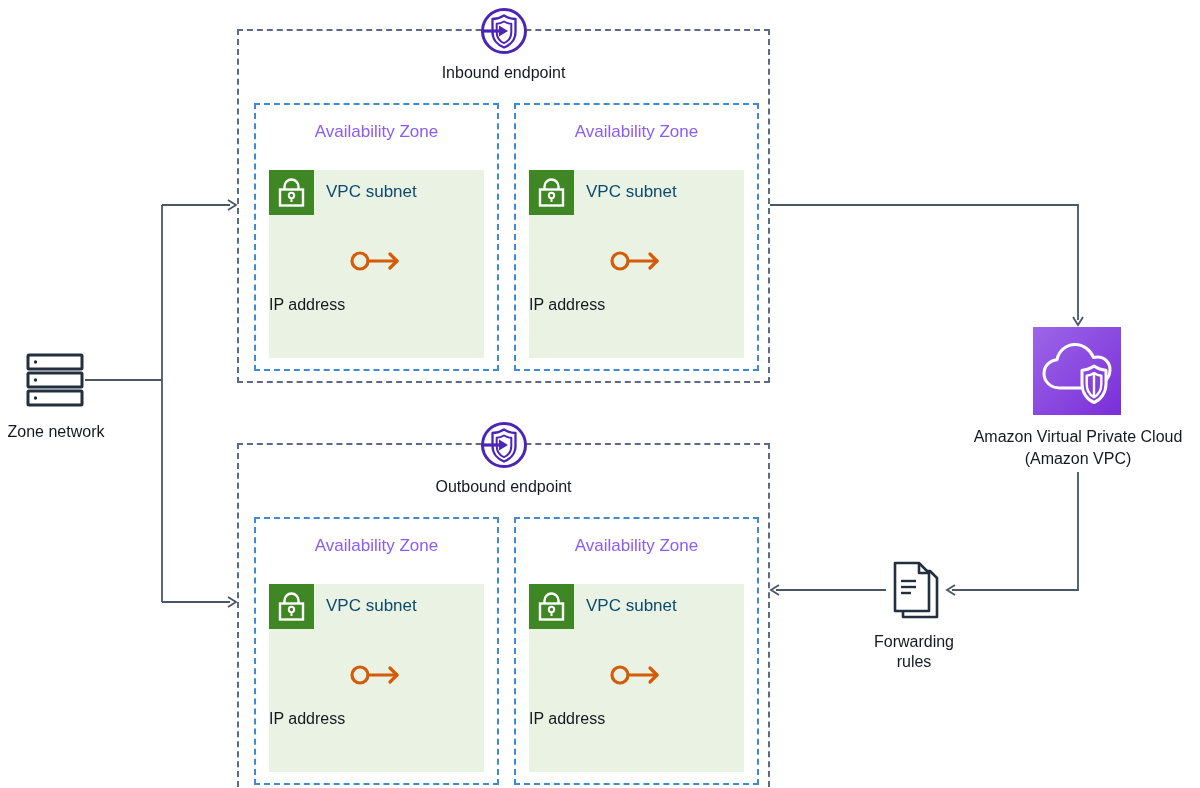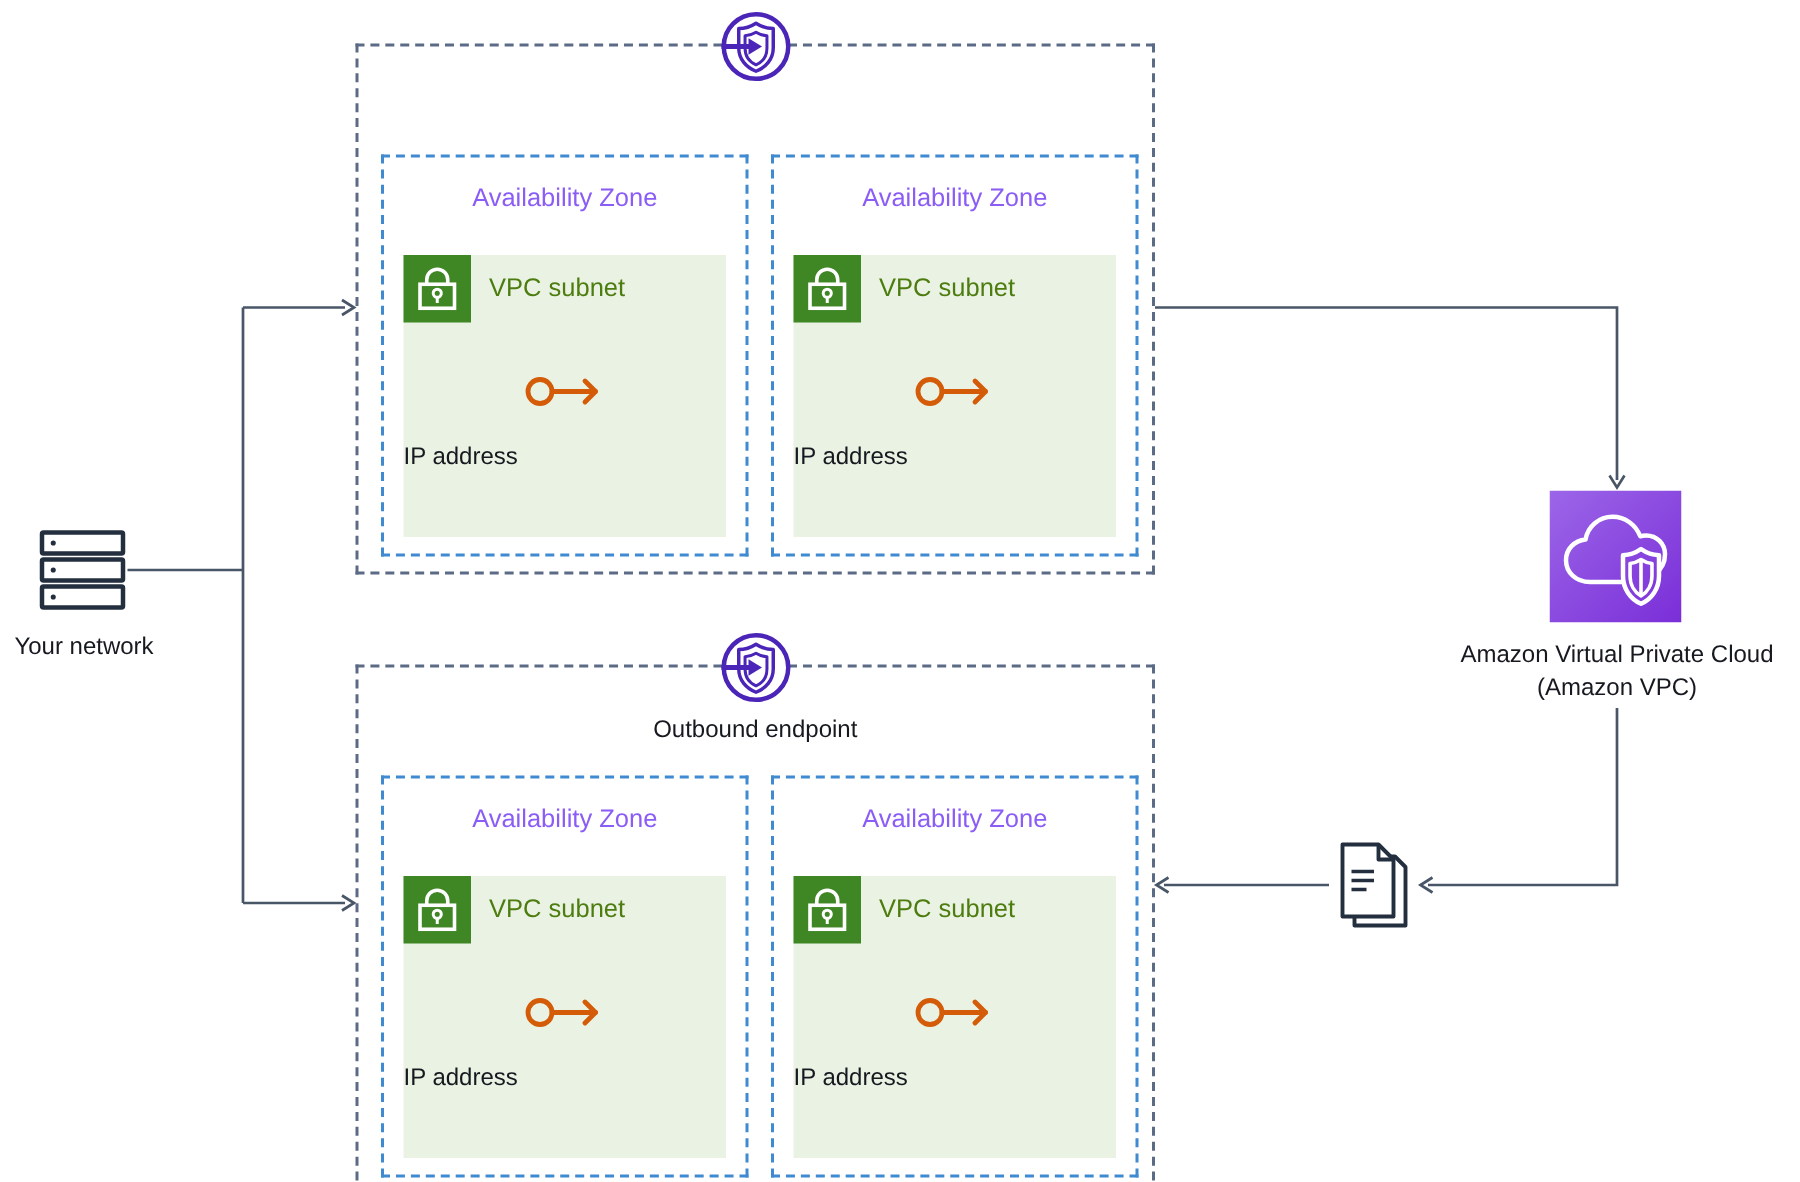--- a/index.html
+++ b/index.html
@@ -45,21 +45,21 @@
   .subnet {
     position:absolute; left:13px; top:65px; width:215px; height:188px;
     background:#E9F2E3;
   }
   .lock-wrap {
     position:absolute; left:0; top:0; width:45px; height:45px;
     background:#3F8624;
   }
   .subnet-label {
     position:absolute; left:57px; top:12px;
-    font-size:17px; color:#4d7c0f;
+    font-size:17px; color:#0c4a6e;
   }
   .ip-icon { position:absolute; left:50%; top:76px; margin-left:-28px; }
   .ip-label {
     position:absolute; left:0; top:126px; width:100%;
     text-align:left; font-size:16px; color:#16191F;
   }
 
   
   .your-network-icon { position:absolute; left:25px; top:353px; }
   .your-network-label {
@@ -115,30 +115,31 @@
       <rect x="3" y="2" width="54" height="14" rx="1"></rect>
       <rect x="3" y="20" width="54" height="14" rx="1"></rect>
       <rect x="3" y="38" width="54" height="14" rx="1"></rect>
     </g>
     <g fill="#232F3E" stroke="none">
       <circle cx="10.5" cy="9" r="1.7"></circle>
       <circle cx="10.5" cy="27" r="1.7"></circle>
       <circle cx="10.5" cy="45" r="1.7"></circle>
     </g>
   </svg>
-  <div class="your-network-label">Your network</div>
+  <div class="your-network-label">Zone network</div>
 
   <div class="endpoint-box inbound">
     <svg class="endpoint-icon" viewBox="0 0 50 50">
       <circle cx="25" cy="25" r="21.5" fill="#ffffff" stroke="#4B25B8" stroke-width="3"></circle>
       <path d="M25,9.5 C28.5,11.8 32.5,13 36.5,13 L36.5,26 C36.5,33.5 31.5,39 25,41.5 C18.5,39 13.5,33.5 13.5,26 L13.5,13 C17.5,13 21.5,11.8 25,9.5 Z" fill="none" stroke="#4B25B8" stroke-width="2.3" stroke-linejoin="round"></path>
       <path d="M25,15.5 C27.3,16.9 29.8,17.7 32.3,17.8 L32.3,26 C32.3,31.3 29.4,35.3 25,37.2 C20.6,35.3 17.7,31.3 17.7,26 L17.7,17.8 C20.2,17.7 22.7,16.9 25,15.5 Z" fill="none" stroke="#4B25B8" stroke-width="2" stroke-linejoin="round"></path>
       <path d="M2,25 L22,25" stroke="#4B25B8" stroke-width="3.2"></path>
       <polygon points="20,19.5 29,25 20,30.5" fill="#4B25B8"></polygon>
     </svg>
+    <div class="endpoint-label">Inbound endpoint</div>
 
     <div class="az first">
       <div class="az-label">Availability Zone</div>
       <div class="subnet">
         <div class="lock-wrap">
           <svg width="45" height="45" viewBox="0 0 45 45">
             <path d="M15.5,19.5 L15.5,16.5 C15.5,12.6 18.6,9.5 22.5,9.5 C26.4,9.5 29.5,12.6 29.5,16.5 L29.5,19.5" fill="none" stroke="#ffffff" stroke-width="2.4"></path>
             <rect x="11" y="19.5" width="23" height="16" fill="none" stroke="#ffffff" stroke-width="2.4"></rect>
             <circle cx="22.5" cy="25.5" r="2.7" fill="none" stroke="#ffffff" stroke-width="2"></circle>
             <path d="M22.5,28.2 L22.5,32" stroke="#ffffff" stroke-width="2"></path>
@@ -260,14 +261,18 @@
       <path d="M14,10 H41 L48,17 V56 H14 Z"></path>
       <path d="M6,2 H30 L40,12 V50 H6 Z"></path>
       <path d="M30,2 V12 H40" fill="none"></path>
     </g>
     <g stroke="#232F3E" stroke-width="2.4" fill="none">
       <path d="M12,20 H27"></path>
       <path d="M12,26 H27"></path>
       <path d="M12,32 H22"></path>
     </g>
   </svg>
+  <div class="fwd-label">
+    <div>Forwarding</div>
+    <div>rules</div>
+  </div>
 
 </div>
 
 </body></html>

